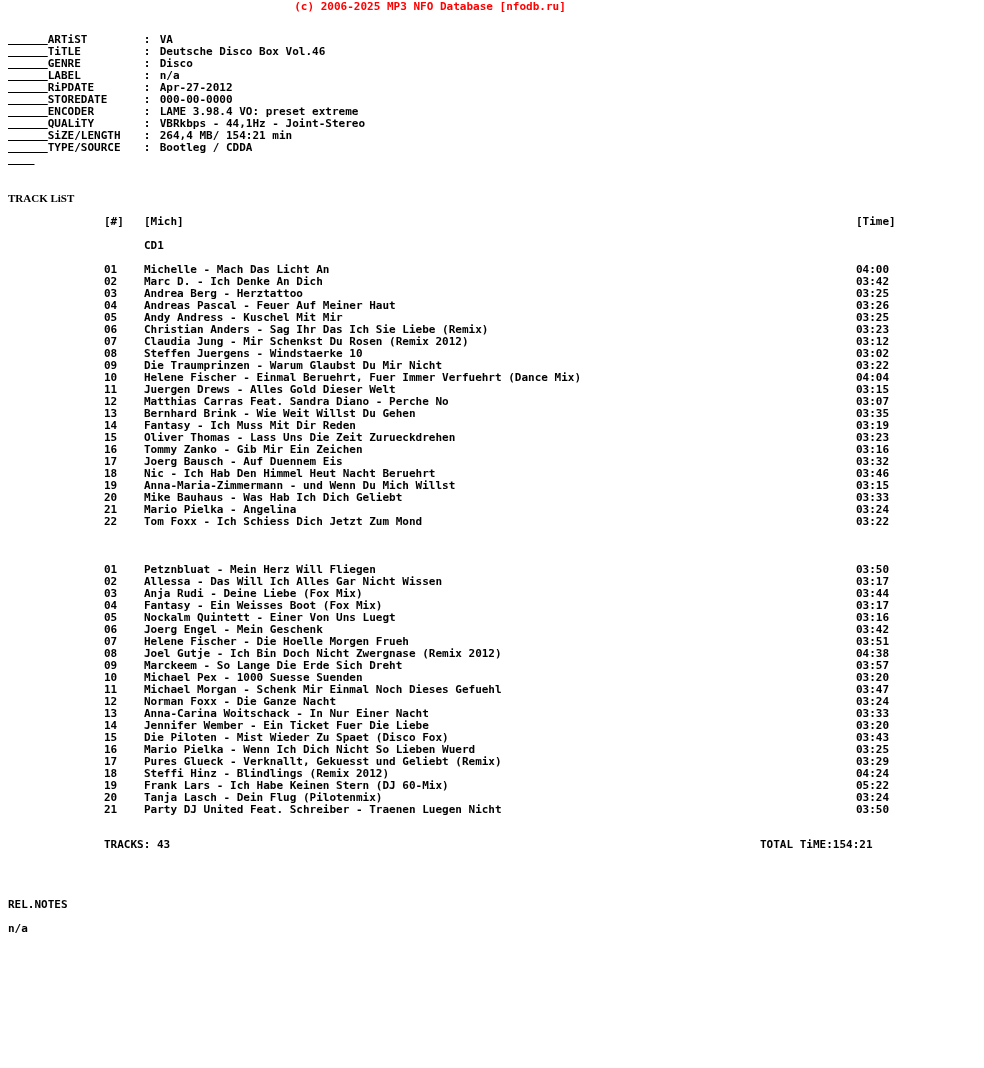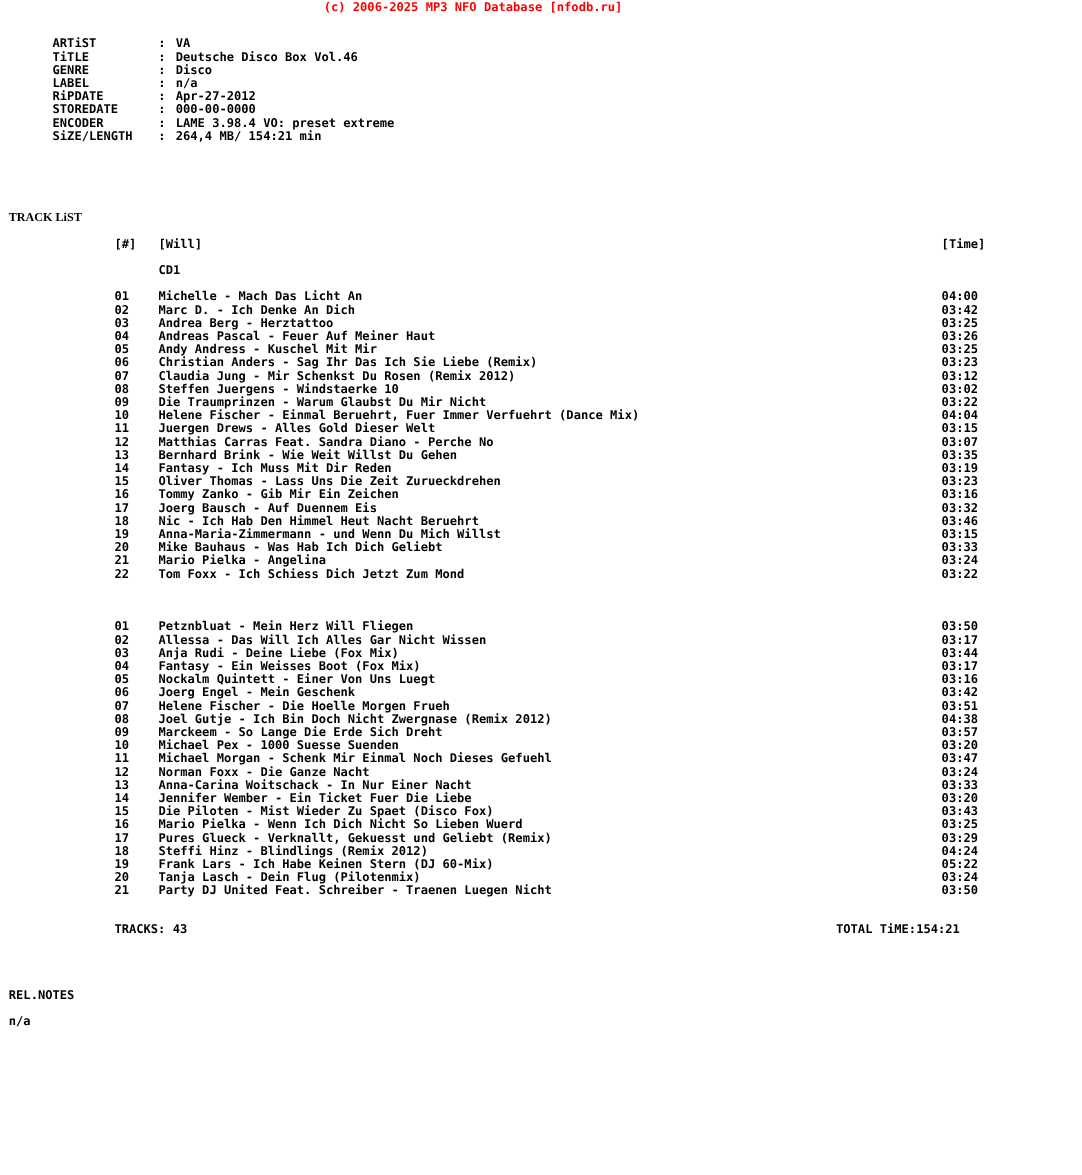--- a/index.html
+++ b/index.html
@@ -44,20 +44,21 @@
   .meta {
     position: absolute;
     left: 8px;
     top: 22px;
   }
   .meta-row {
     height: 12px;
     line-height: 12px;
     white-space: pre;
     font-weight: bold;
+    text-decoration: underline;
   }
   .meta-label {
     display: inline-block;
     width: 96px;
   }
   .meta-sep {
     display: inline-block;
     width: 16px;
   }
   .meta-value {
@@ -182,31 +183,37 @@
     <div class="meta-row">
       <span class="meta-label">RiPDATE</span><span class="meta-sep">:</span><span class="meta-value">Apr-27-2012</span>
     </div>
     <div class="meta-row">
       <span class="meta-label">STOREDATE</span><span class="meta-sep">:</span><span class="meta-value">000-00-0000</span>
     </div>
     <div class="meta-row">
       <span class="meta-label">ENCODER</span><span class="meta-sep">:</span><span class="meta-value">LAME 3.98.4 VO: preset extreme</span>
     </div>
     <div class="meta-row">
+      <span class="meta-label">QUALiTY</span><span class="meta-sep">:</span><span class="meta-value">VBRkbps - 44,1Hz - Joint-Stereo</span>
+    </div>
+    <div class="meta-row">
       <span class="meta-label">SiZE/LENGTH</span><span class="meta-sep">:</span><span class="meta-value">264,4 MB/ 154:21 min</span>
+    </div>
+    <div class="meta-row">
+      <span class="meta-label">TYPE/SOURCE</span><span class="meta-sep">:</span><span class="meta-value">Bootleg / CDDA</span>
     </div>
   </div>
 
   <div class="tracklist-title">TRACK LiST</div>
 
   <div class="list-area">
 
     <div class="row">
       <span class="c-num">[#]</span>
-      <span class="c-name">[Will]</span>
+      <span class="c-name">[Mich]</span>
       <span class="c-time">[Time]</span>
     </div>
 
     <div class="spacer"></div>
 
     <div class="disc-label">
       <span class="dl">CD1</span>
     </div>
 
     <div class="spacer"></div>

